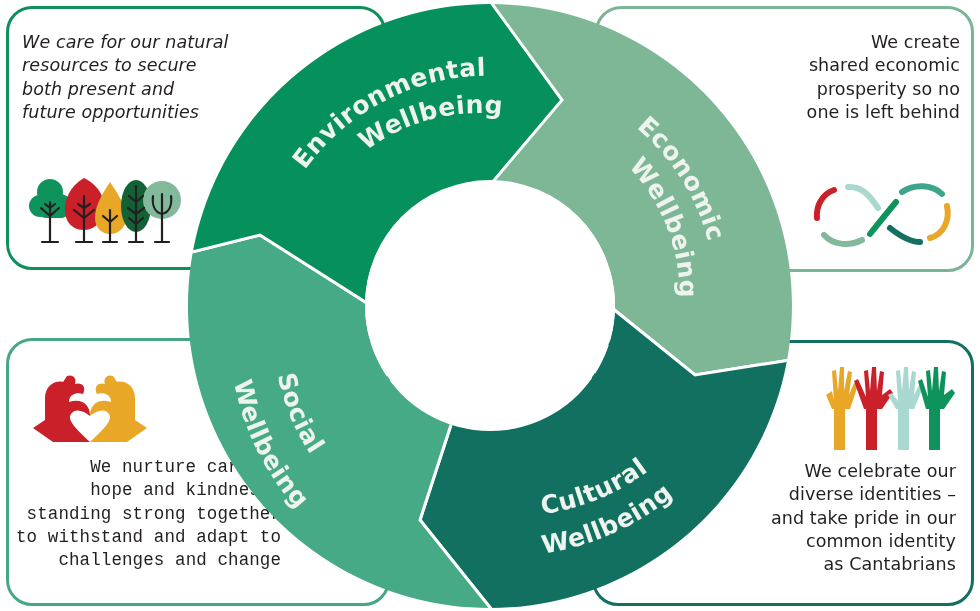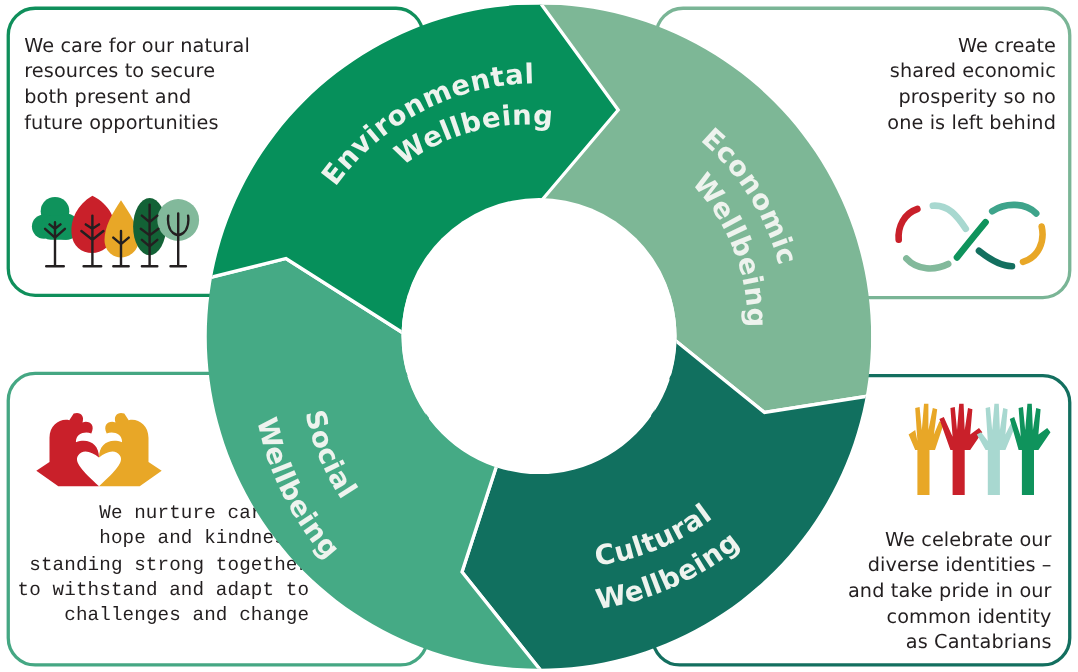--- a/index.html
+++ b/index.html
@@ -3,24 +3,24 @@
 <meta charset="utf-8">
 <style>
   html,body{margin:0;padding:0;background:#ffffff;}
   body{width:980px;height:611px;position:relative;overflow:hidden;font-family:"DejaVu Sans","Liberation Sans",sans-serif;}
   .box{position:absolute;box-sizing:border-box;background:#fff;border-width:3px;border-style:solid;border-radius:26px;}
   #box-env{left:6px;top:6px;width:380px;height:264px;border-color:#0f8f5b;}
   #box-econ{left:595px;top:6px;width:379px;height:266px;border-color:#7ab596;}
   #box-soc{left:6px;top:338px;width:384px;height:268px;border-color:#45a783;}
   #box-cult{left:592px;top:340px;width:382px;height:266px;border-color:#136f5f;}
   .desc{position:absolute;color:#231f20;font-size:17.5px;line-height:23.3px;letter-spacing:0.1px;white-space:pre-line;}
-  #desc-env{left:22px;top:31px;text-align:left;}
+  #desc-env{left:22px;top:31px;text-align:left;font-style:italic;}
   #desc-econ{right:20px;top:31px;text-align:right;}
   #desc-soc{left:16px;top:456px;text-align:right;font-family:Liberation Mono, monospace;}
-  #desc-cult{right:24px;top:460px;text-align:right;margin-top:20px;}
+  #desc-cult{right:24px;top:460px;text-align:right;}
   .icon{position:absolute;}
   #trees-icon{left:28px;top:172px;width:160px;height:76px;}
   #infinity-icon{left:808px;top:180px;width:146px;height:70px;}
   #heart-hands-icon{left:25px;top:372px;width:130px;height:76px;}
   #raised-hands-icon{left:820px;top:365px;width:138px;height:85px;}
   #ring{position:absolute;left:0;top:0;width:980px;height:611px;}
   .seg-label{font-family:"DejaVu Sans","Liberation Sans",sans-serif;font-weight:bold;font-size:25px;fill:#eef3ee;letter-spacing:0.5px;}
 </style>
 </head>
 <body>

